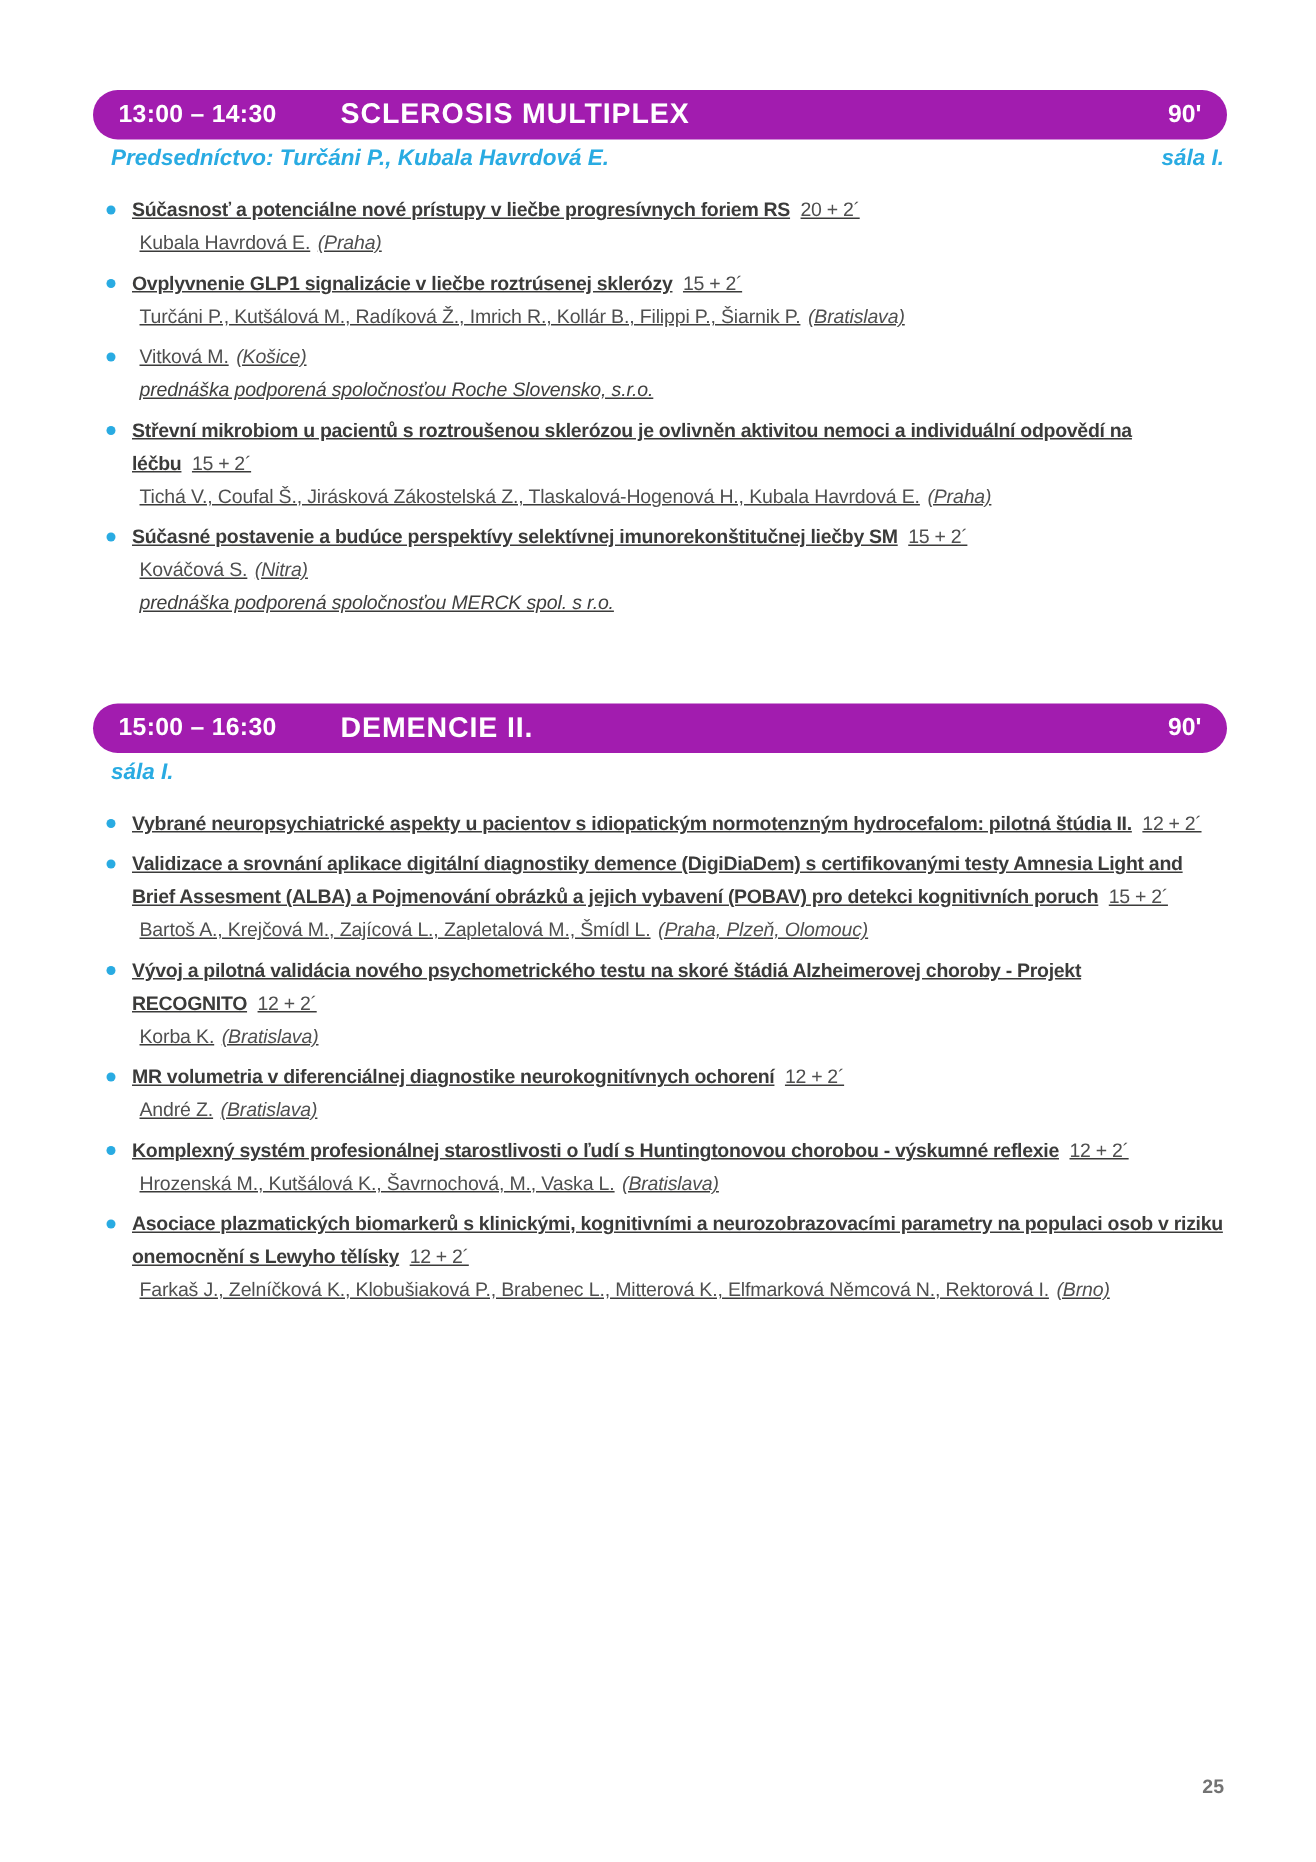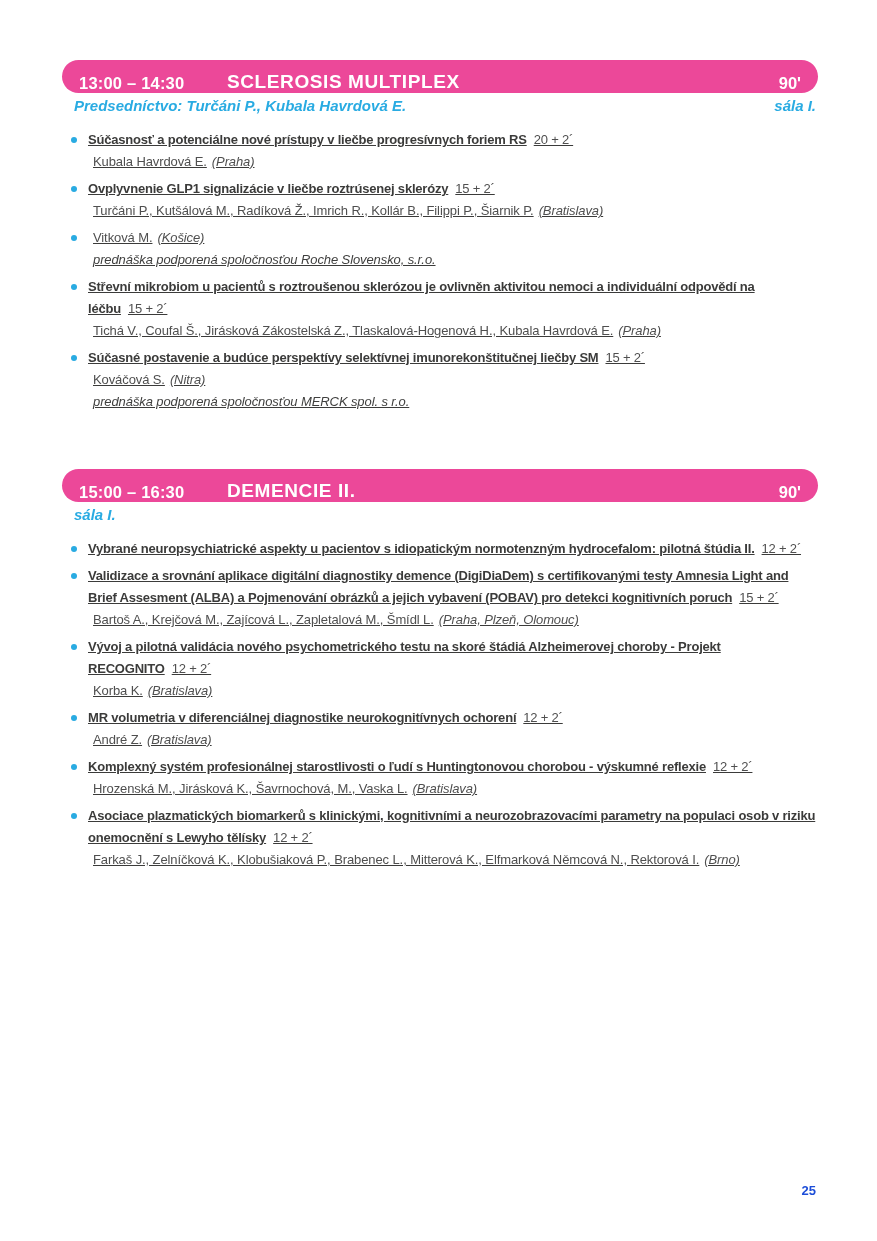--- a/index.html
+++ b/index.html
@@ -15,23 +15,23 @@
   .page-content {
     position: absolute;
     top: 60px;
     left: 62px;
     width: 756px;
   }
   .session + .session { margin-top: 56px; }
   .session-bar {
     height: 33px;
     border-radius: 17px;
-    background: #ec4899;
+    background: #a21caf;
     display: flex;
-    align-items: flex-end;
+    align-items: center;
     padding: 0 17px;
     color: #ffffff;
   }
   .session-time {
     width: 148px;
     font-size: 16.5px;
     font-weight: bold;
     letter-spacing: 0.2px;
     flex: none;
   }
@@ -104,21 +104,21 @@
     padding-left: 5px;
     letter-spacing: -0.1px;
   }
   .talk-note:empty { display: none; }
   .page-number {
     position: absolute;
     top: 1183px;
     right: 61px;
     font-size: 13px;
     font-weight: bold;
-    color: #1d4ed8;
+    color: #737373;
   }
 </style>
 </head>
 <body>
 
 <div class="page-content">
 
   <section class="session">
     <div class="session-bar">
       <span class="session-time">13:00 – 14:30</span>
@@ -195,21 +195,21 @@
 
       <div class="talk">
         <span class="bullet"></span>
         <div class="talk-title-line"><span class="talk-title">MR volumetria v diferenciálnej diagnostike neurokognitívnych ochorení</span><span class="talk-duration">12 + 2´</span></div>
         <div class="talk-authors-line"><span class="talk-authors">André Z.</span><span class="talk-location">(Bratislava)</span></div>
       </div>
 
       <div class="talk">
         <span class="bullet"></span>
         <div class="talk-title-line"><span class="talk-title">Komplexný systém profesionálnej starostlivosti o ľudí s Huntingtonovou chorobou - výskumné reflexie</span><span class="talk-duration">12 + 2´</span></div>
-        <div class="talk-authors-line"><span class="talk-authors">Hrozenská M., Jirásková K., Šavrnochová, M., Vaska L.</span><span class="talk-location">(Bratislava)</span></div>
+        <div class="talk-authors-line"><span class="talk-authors">Hrozenská M., Kutšálová K., Šavrnochová, M., Vaska L.</span><span class="talk-location">(Bratislava)</span></div>
       </div>
 
       <div class="talk">
         <span class="bullet"></span>
         <div class="talk-title-line"><span class="talk-title">Asociace plazmatických biomarkerů s klinickými, kognitivními a neurozobrazovacími parametry na populaci osob v riziku onemocnění s Lewyho tělísky</span><span class="talk-duration">12 + 2´</span></div>
         <div class="talk-authors-line"><span class="talk-authors">Farkaš J., Zelníčková K., Klobušiaková P., Brabenec L., Mitterová K., Elfmarková Němcová N., Rektorová I.</span><span class="talk-location">(Brno)</span></div>
       </div>
 
     </div>
   </section>

